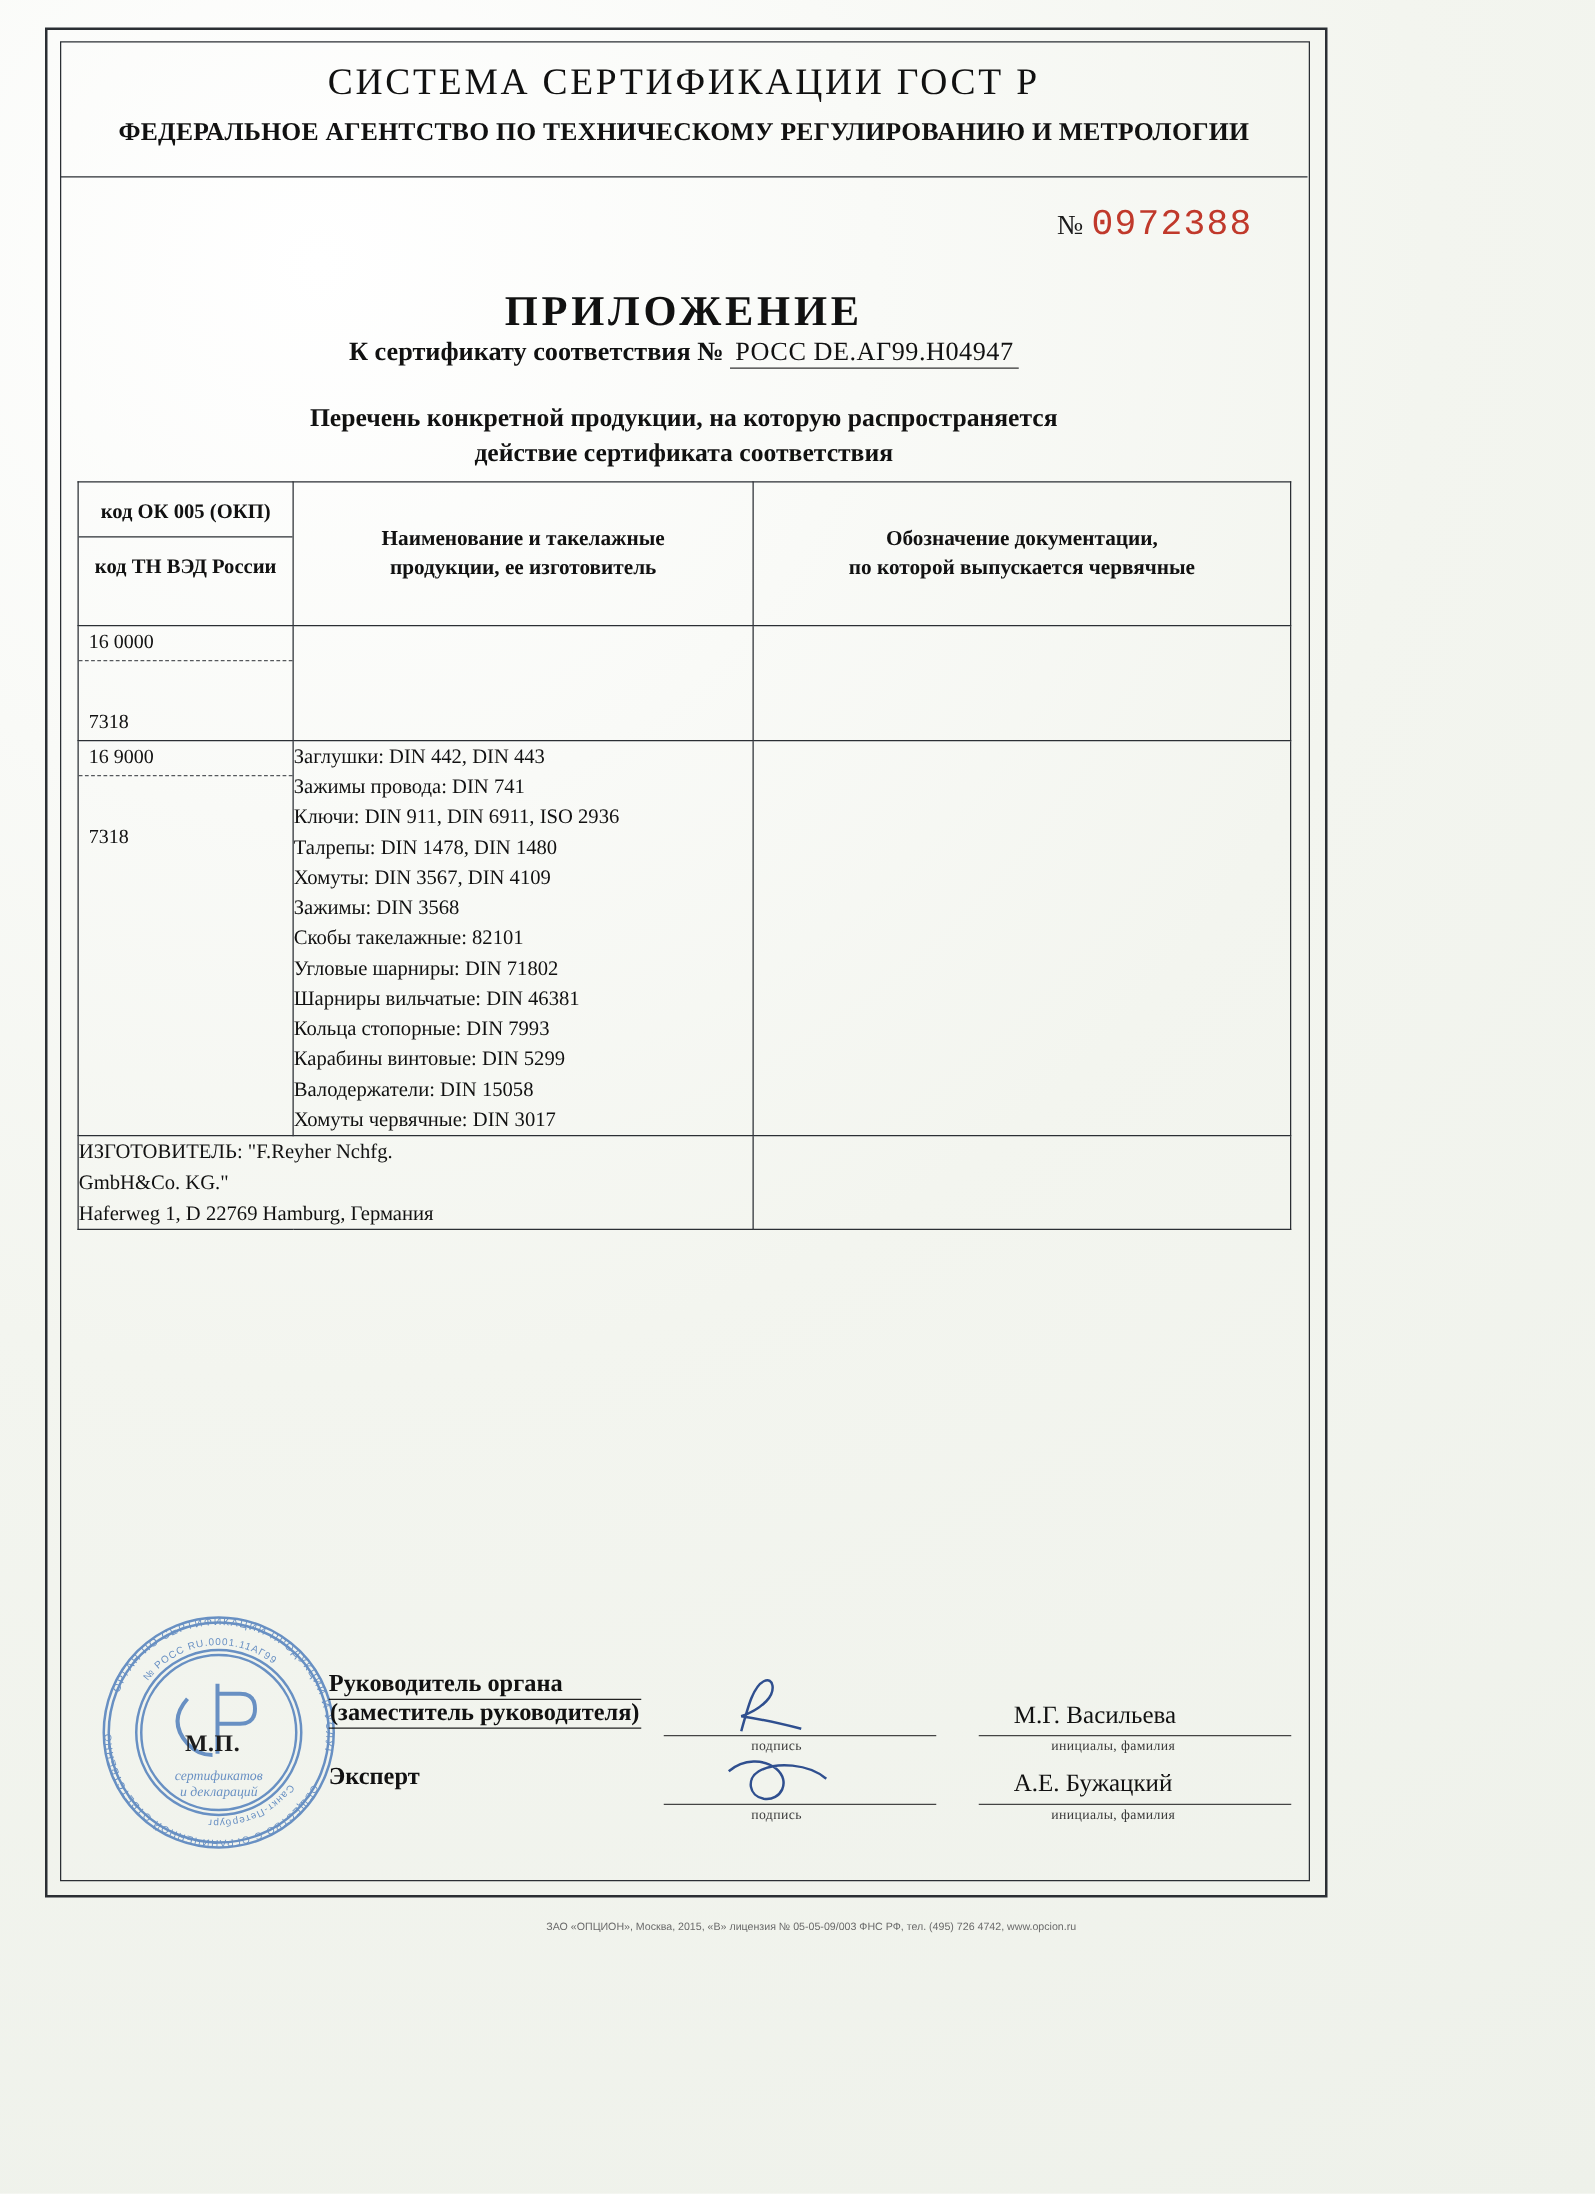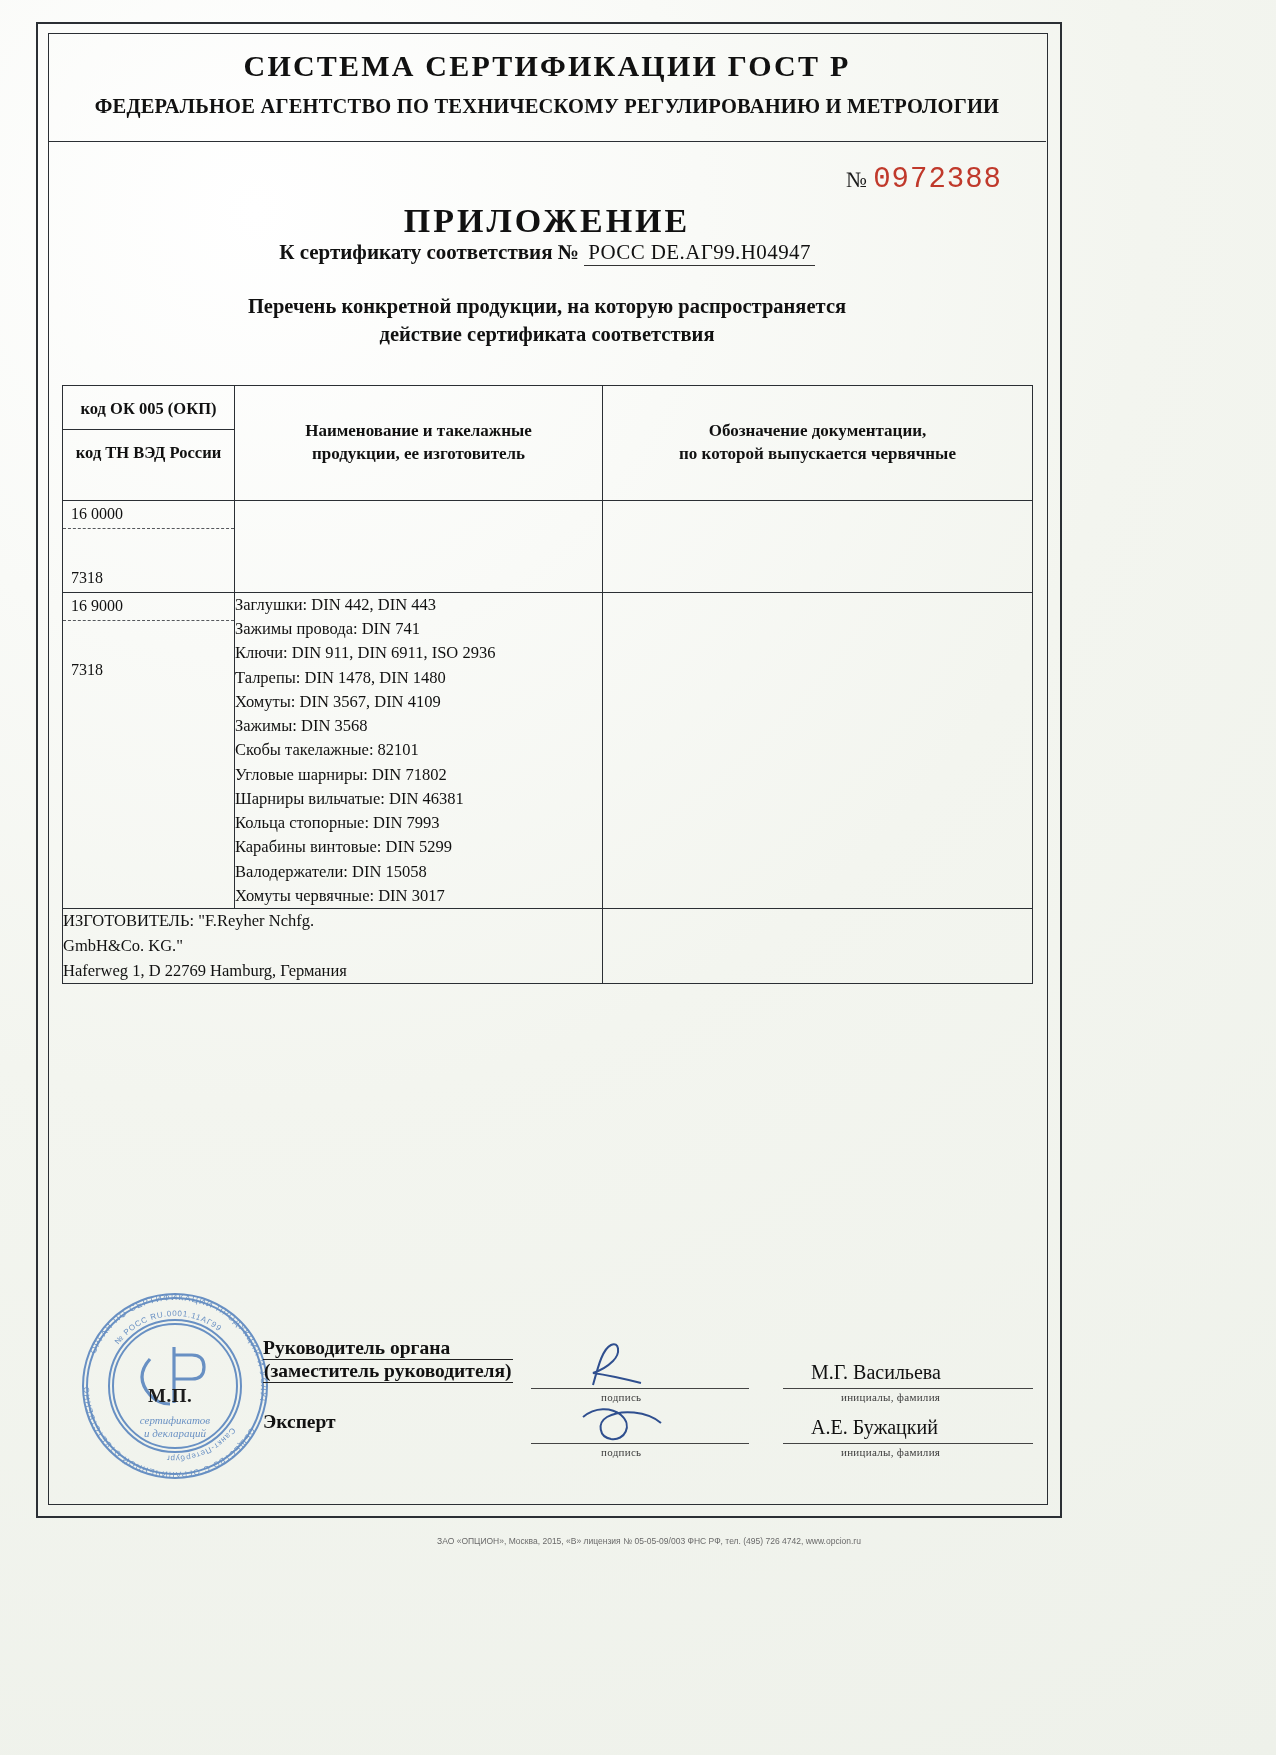--- a/index.html
+++ b/index.html
@@ -44,21 +44,21 @@
     height: 1470px;
   }
 
   
   .hdr {
     text-align: center;
     padding-top: 16px;
   }
   .hdr-line1 {
     font-size: 30px;
-    font-weight: bold;
+    font-weight: normal;
     letter-spacing: 2.2px;
     font-family: "Liberation Serif", serif;
   }
   .hdr-line2 {
     font-size: 20.5px;
     font-weight: bold;
     letter-spacing: 0.2px;
     margin-top: 12px;
   }
   .hdr-rule {
@@ -83,21 +83,21 @@
     font-family: "Liberation Mono", monospace;
     font-size: 29px;
     letter-spacing: 1px;
   }
 
   .title {
     text-align: center;
     font-size: 34px;
     font-weight: bold;
     letter-spacing: 3px;
-    margin-top: 84px;
+    margin-top: 113px;
   }
   .subtitle {
     text-align: center;
     font-size: 21px;
     font-weight: bold;
   }
   .subtitle .certno {
     font-weight: normal;
     border-bottom: 1px solid #333;
     padding: 0 4px 1px 4px;

